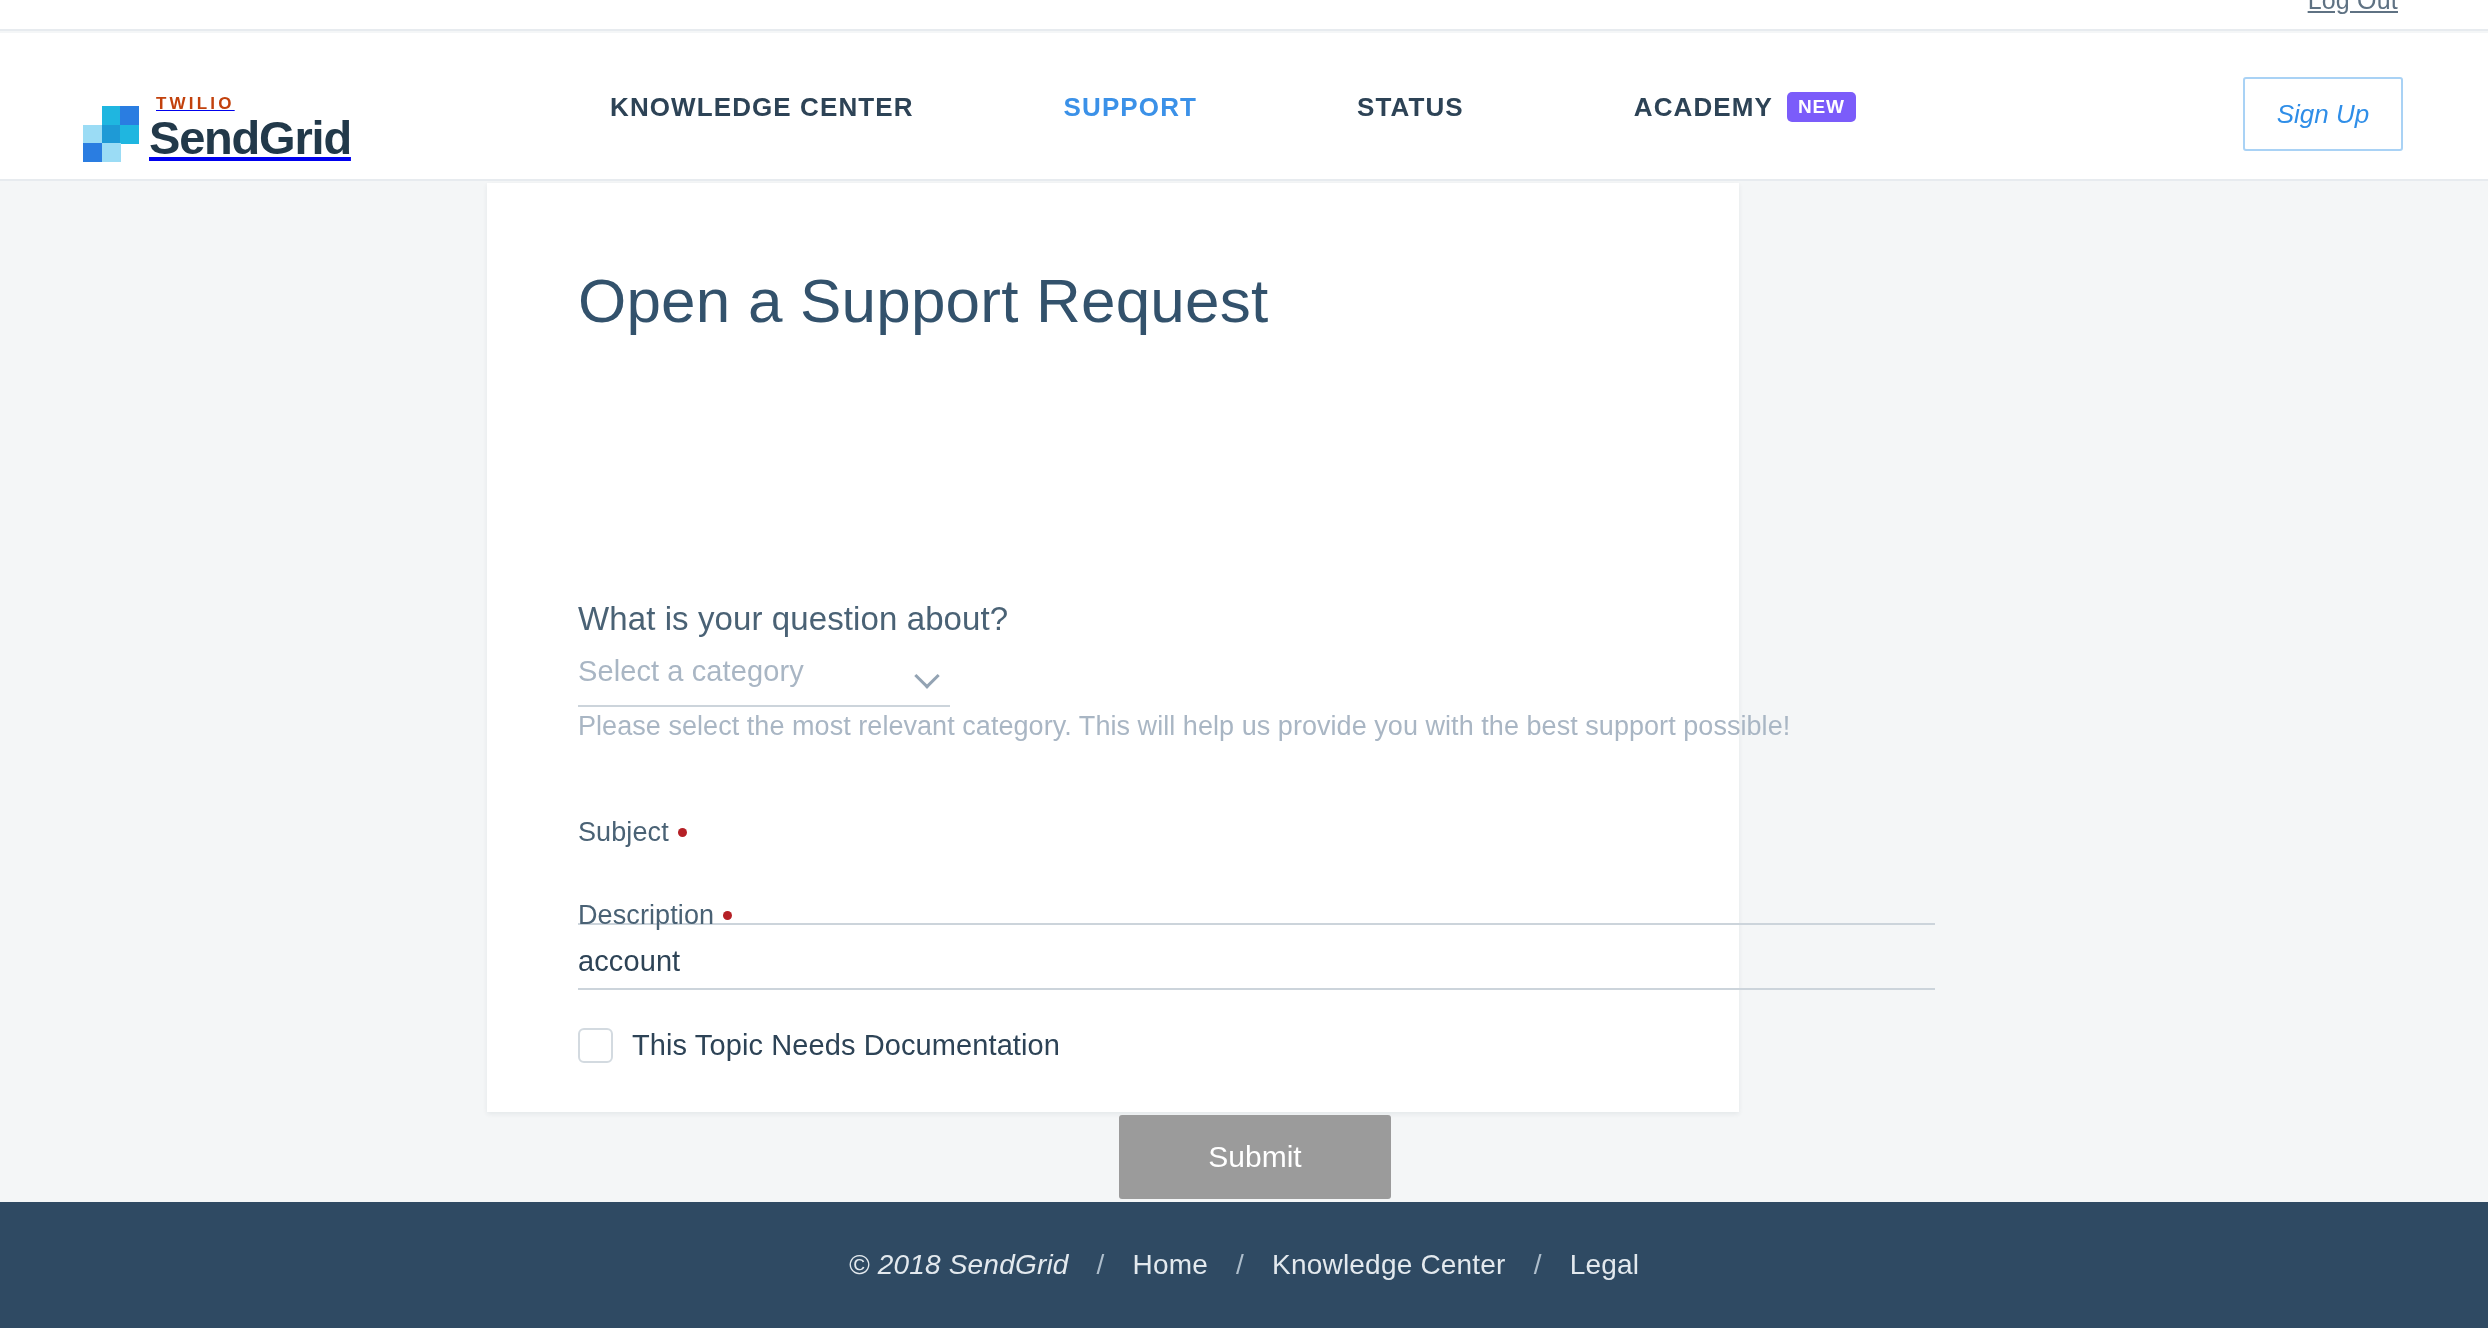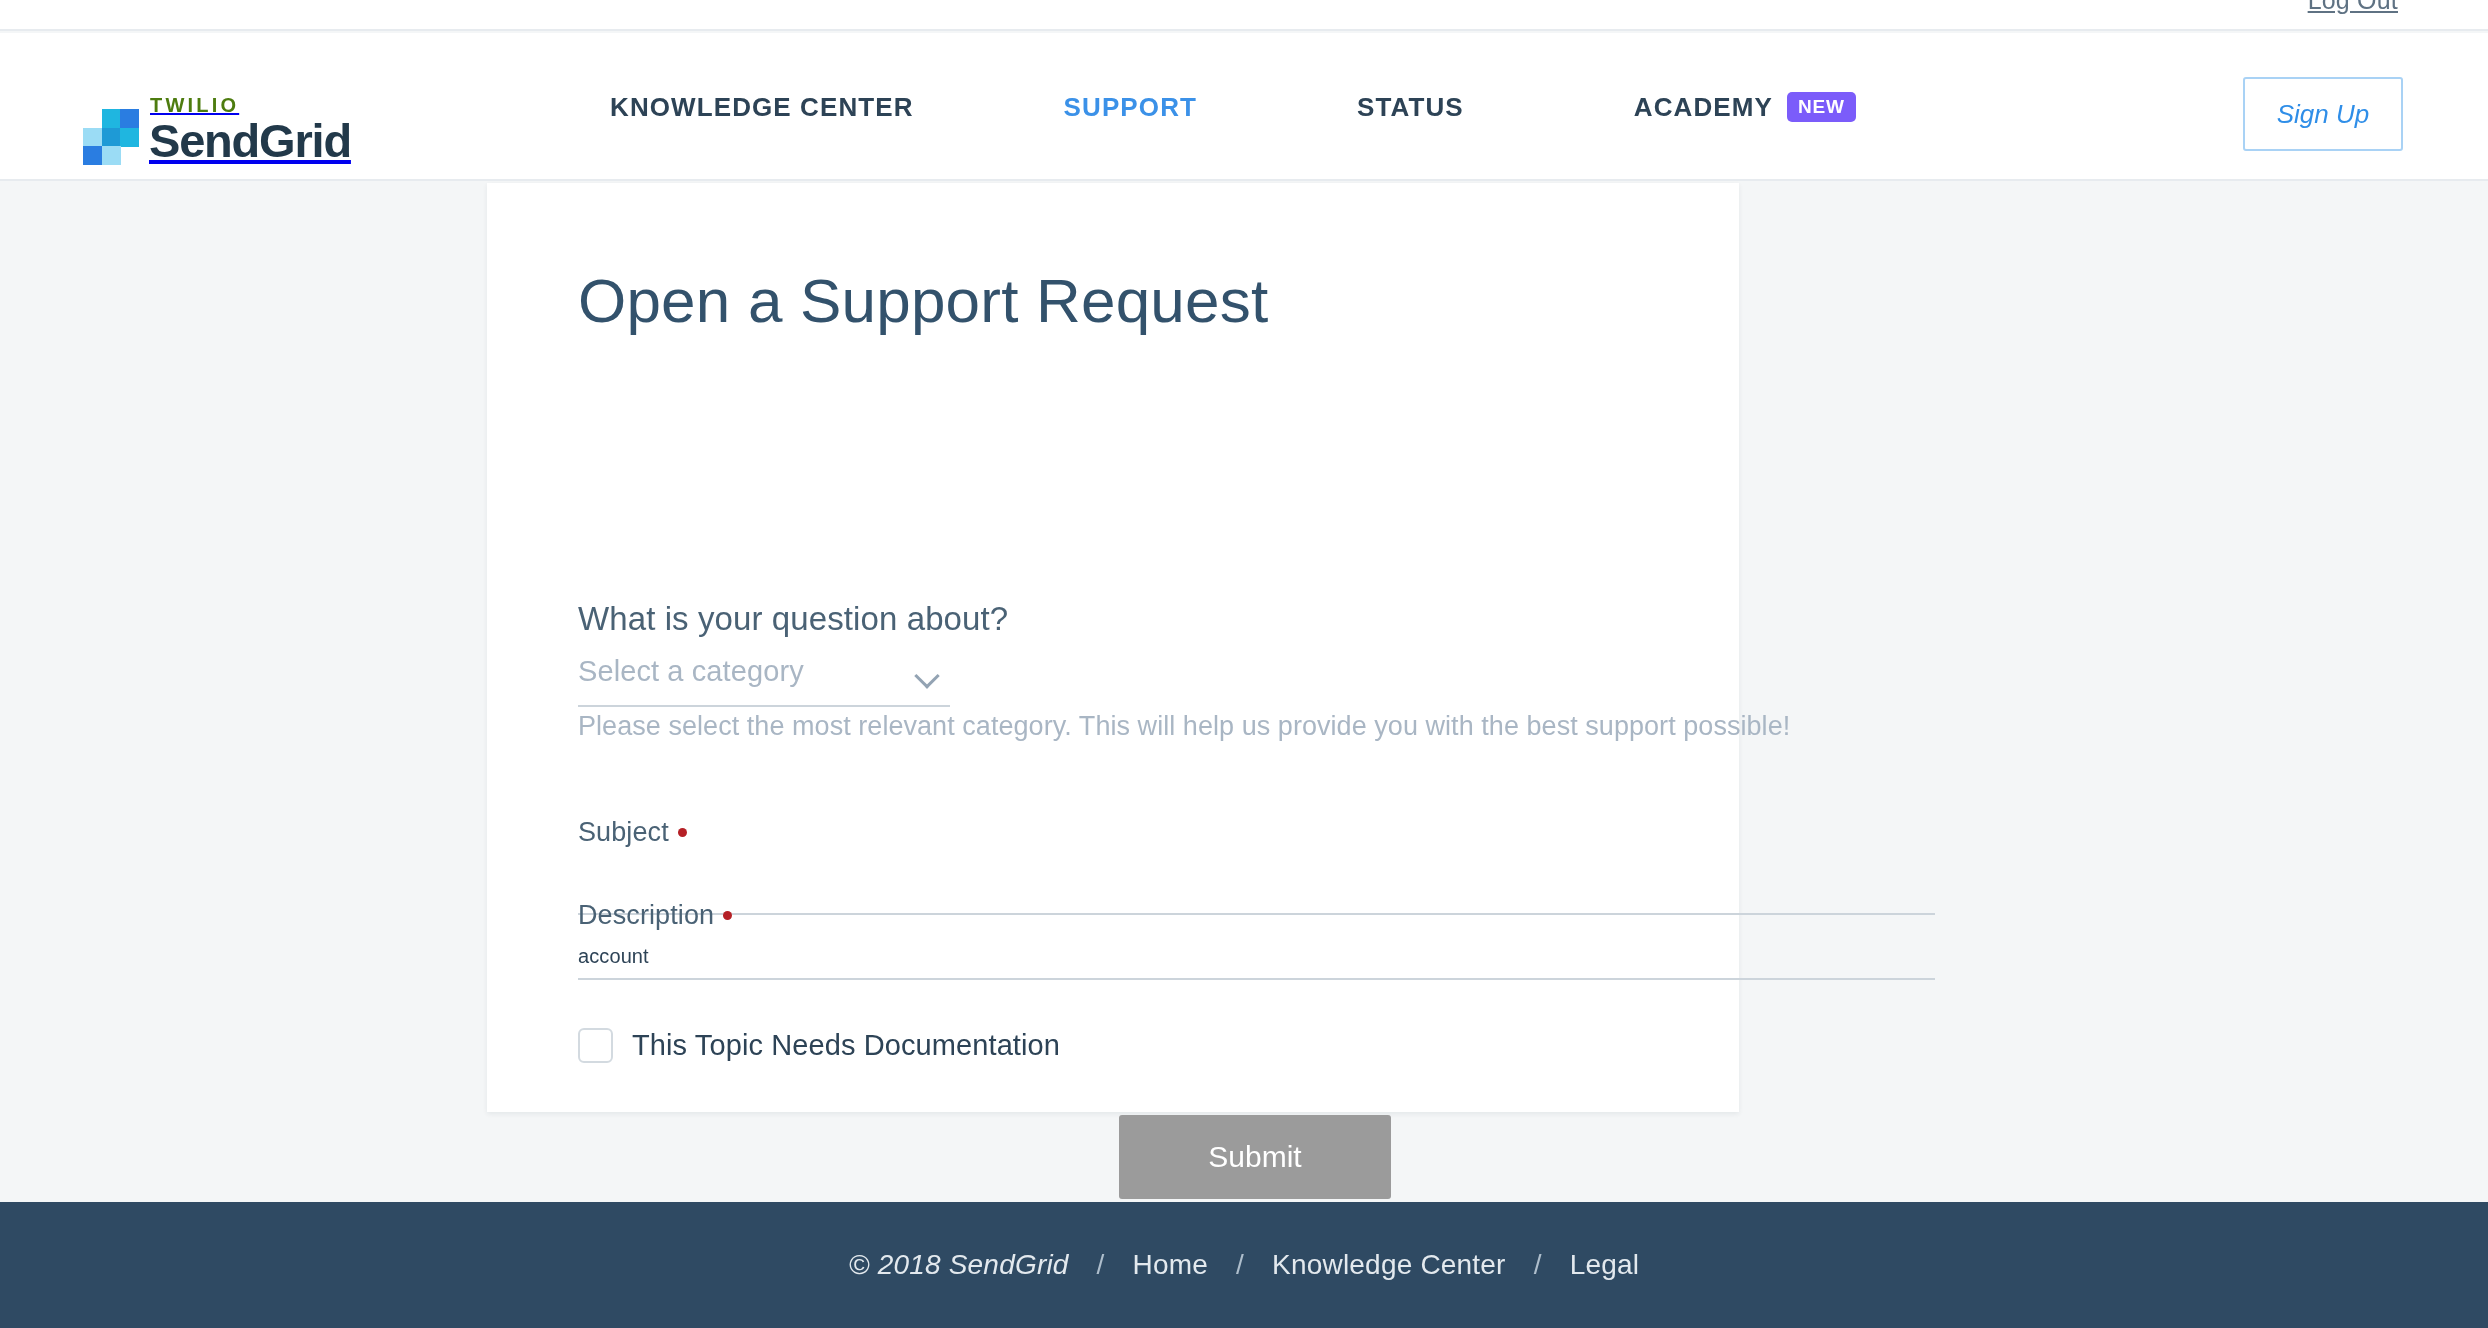--- a/index.html
+++ b/index.html
@@ -71,27 +71,27 @@
   .lm-a { left: 18.5px; top: 0px;    background: #1fb6e0; }
   .lm-b { left: 37px;   top: 0px;    background: #2a7de1; }
   .lm-c { left: 0px;    top: 18.5px; background: #9bdcf5; }
   .lm-d { left: 18.5px; top: 18.5px; background: #1e9ad6; }
   .lm-e { left: 37px;   top: 18.5px; background: #1fb6e0; }
   .lm-f { left: 0px;    top: 37px;   background: #2a7de1; }
   .lm-g { left: 18.5px; top: 37px;   background: #9bdcf5; }
 
   .logo-word { position: relative; line-height: 1; padding-bottom: 1px; }
   .logo-twilio {
-    font-size: 20px;
+    font-size: 17px;
     letter-spacing: 3.2px;
     font-weight: 700;
-    color: #4d7c0f;
+    color: #c2410c;
     display: block;
     margin-bottom: 2px;
-    margin-left: 1px;
+    margin-left: 7px;
   }
   .logo-sendgrid {
     font-size: 47px;
     font-weight: 700;
     letter-spacing: -1.2px;
     color: #22394a;
     display: block;
   }
 
   .nav {
@@ -238,21 +238,21 @@
     vertical-align: 4px;
   }
   .field-input {
     display: block;
     width: 100%;
     border: none;
     border-bottom: 2px solid #ccd4db;
     background: transparent;
     outline: none;
     font-family: "Liberation Sans", sans-serif;
-    font-size: 20px;
+    font-size: 29px;
     color: #2d4356;
     padding: 6px 0 10px;
     letter-spacing: .1px;
   }
   .field-subject { top: 634px; }
   .field-subject .field-input { margin-top: 26px; }
   .field-description { top: 717px; }
   .field-description .field-input { margin-top: 8px; }
 
   

